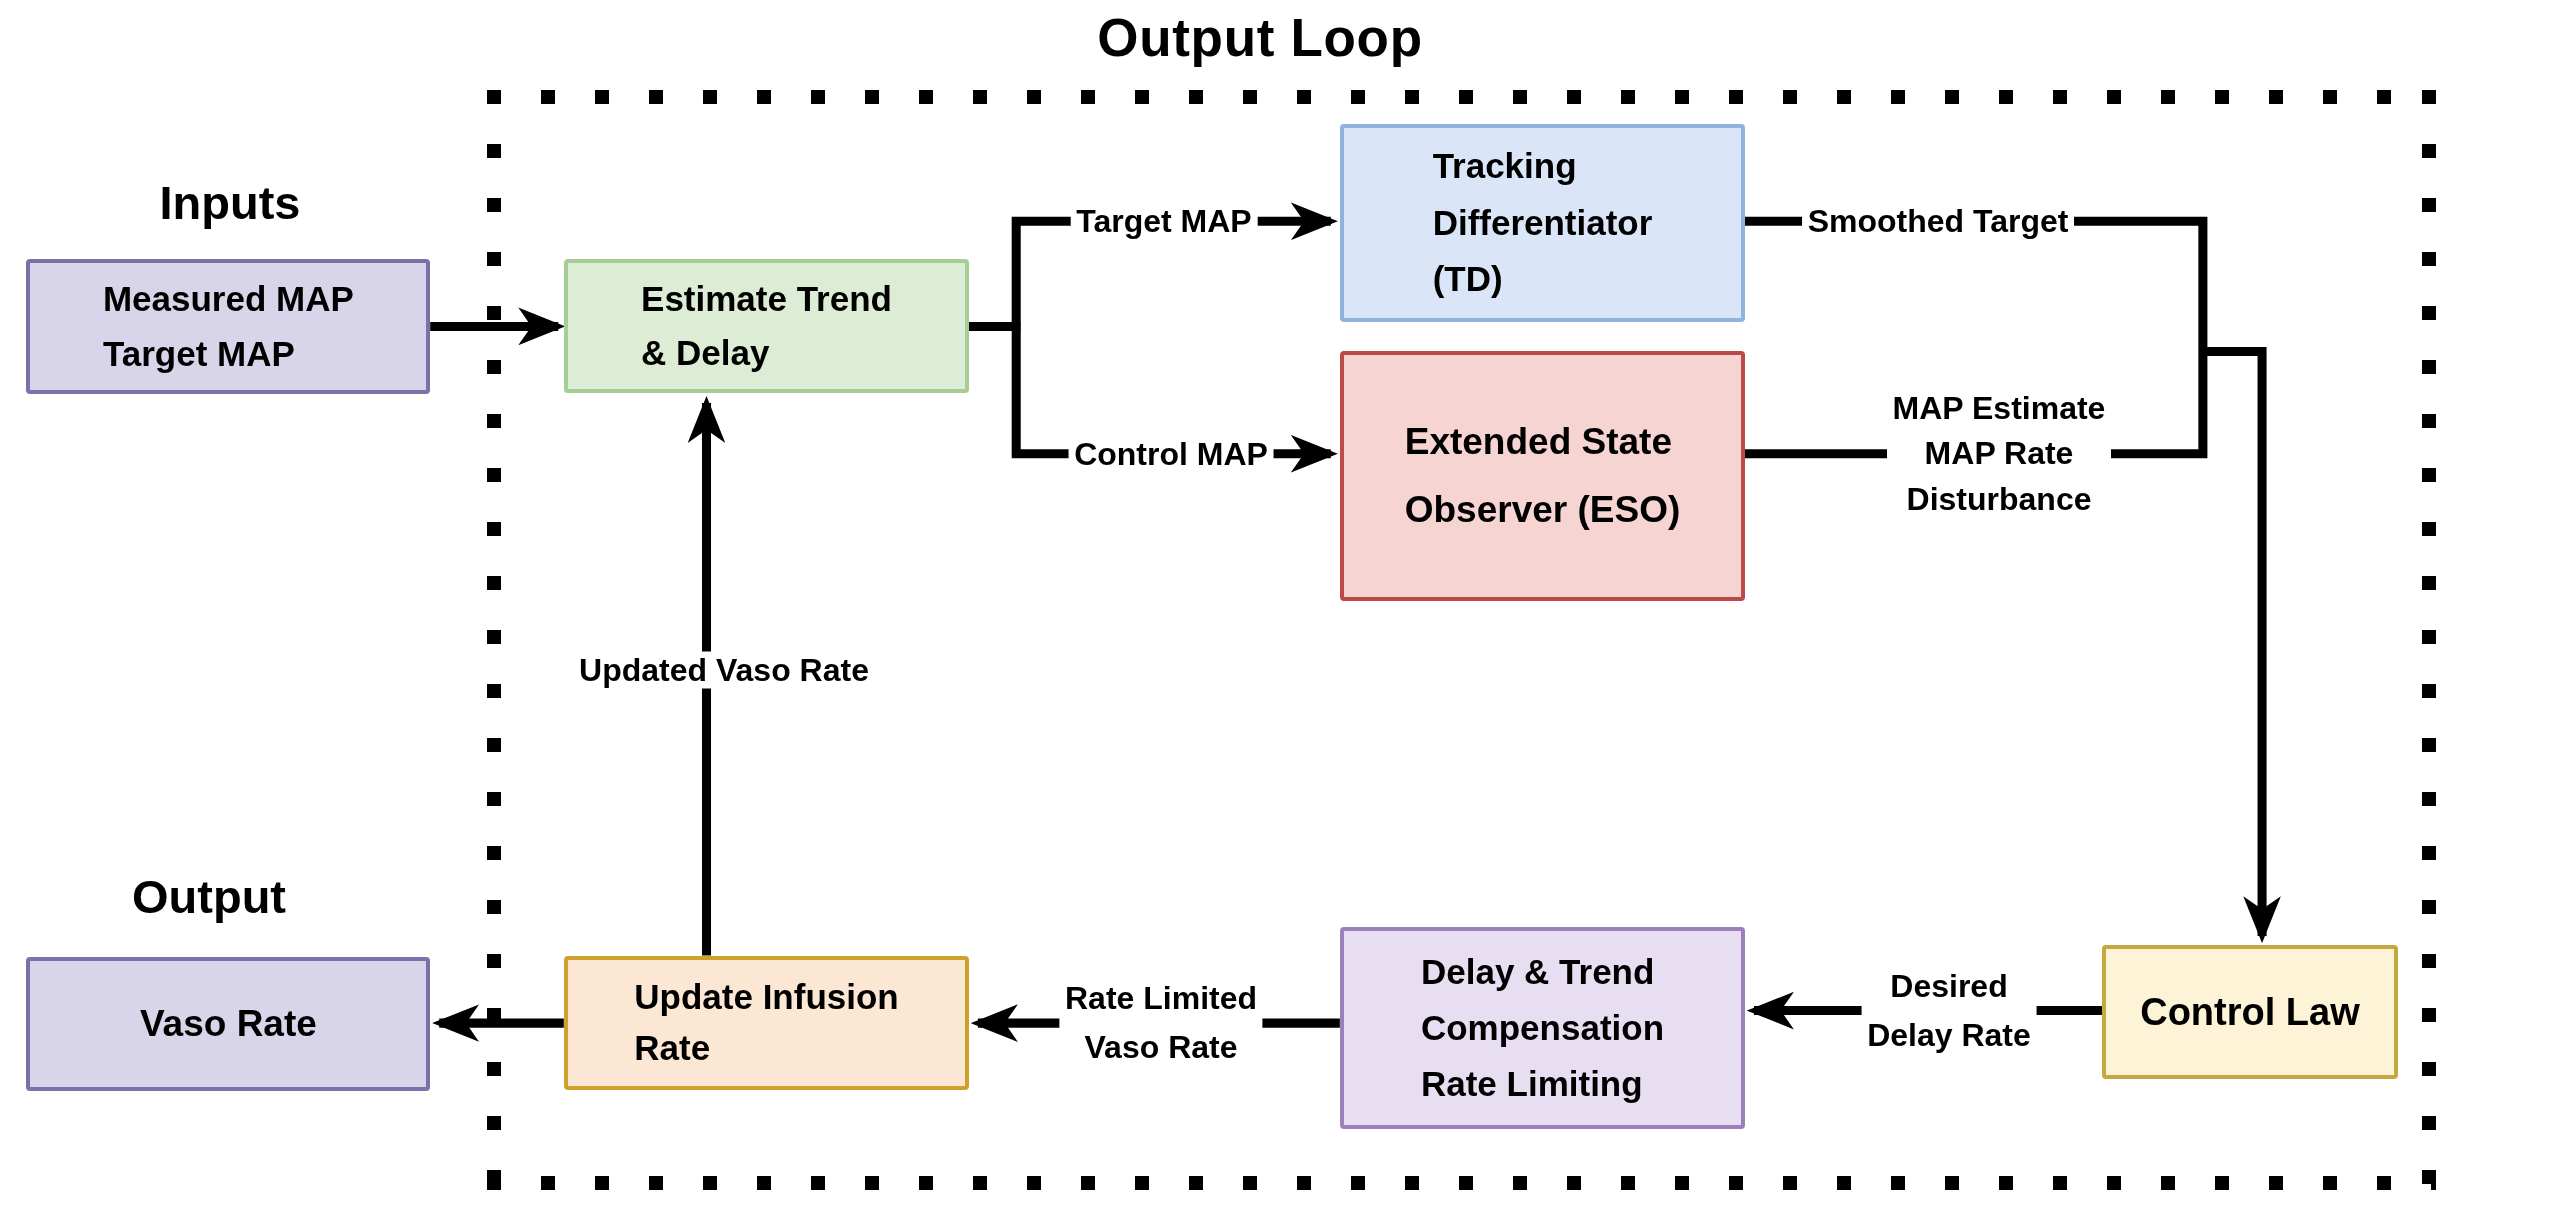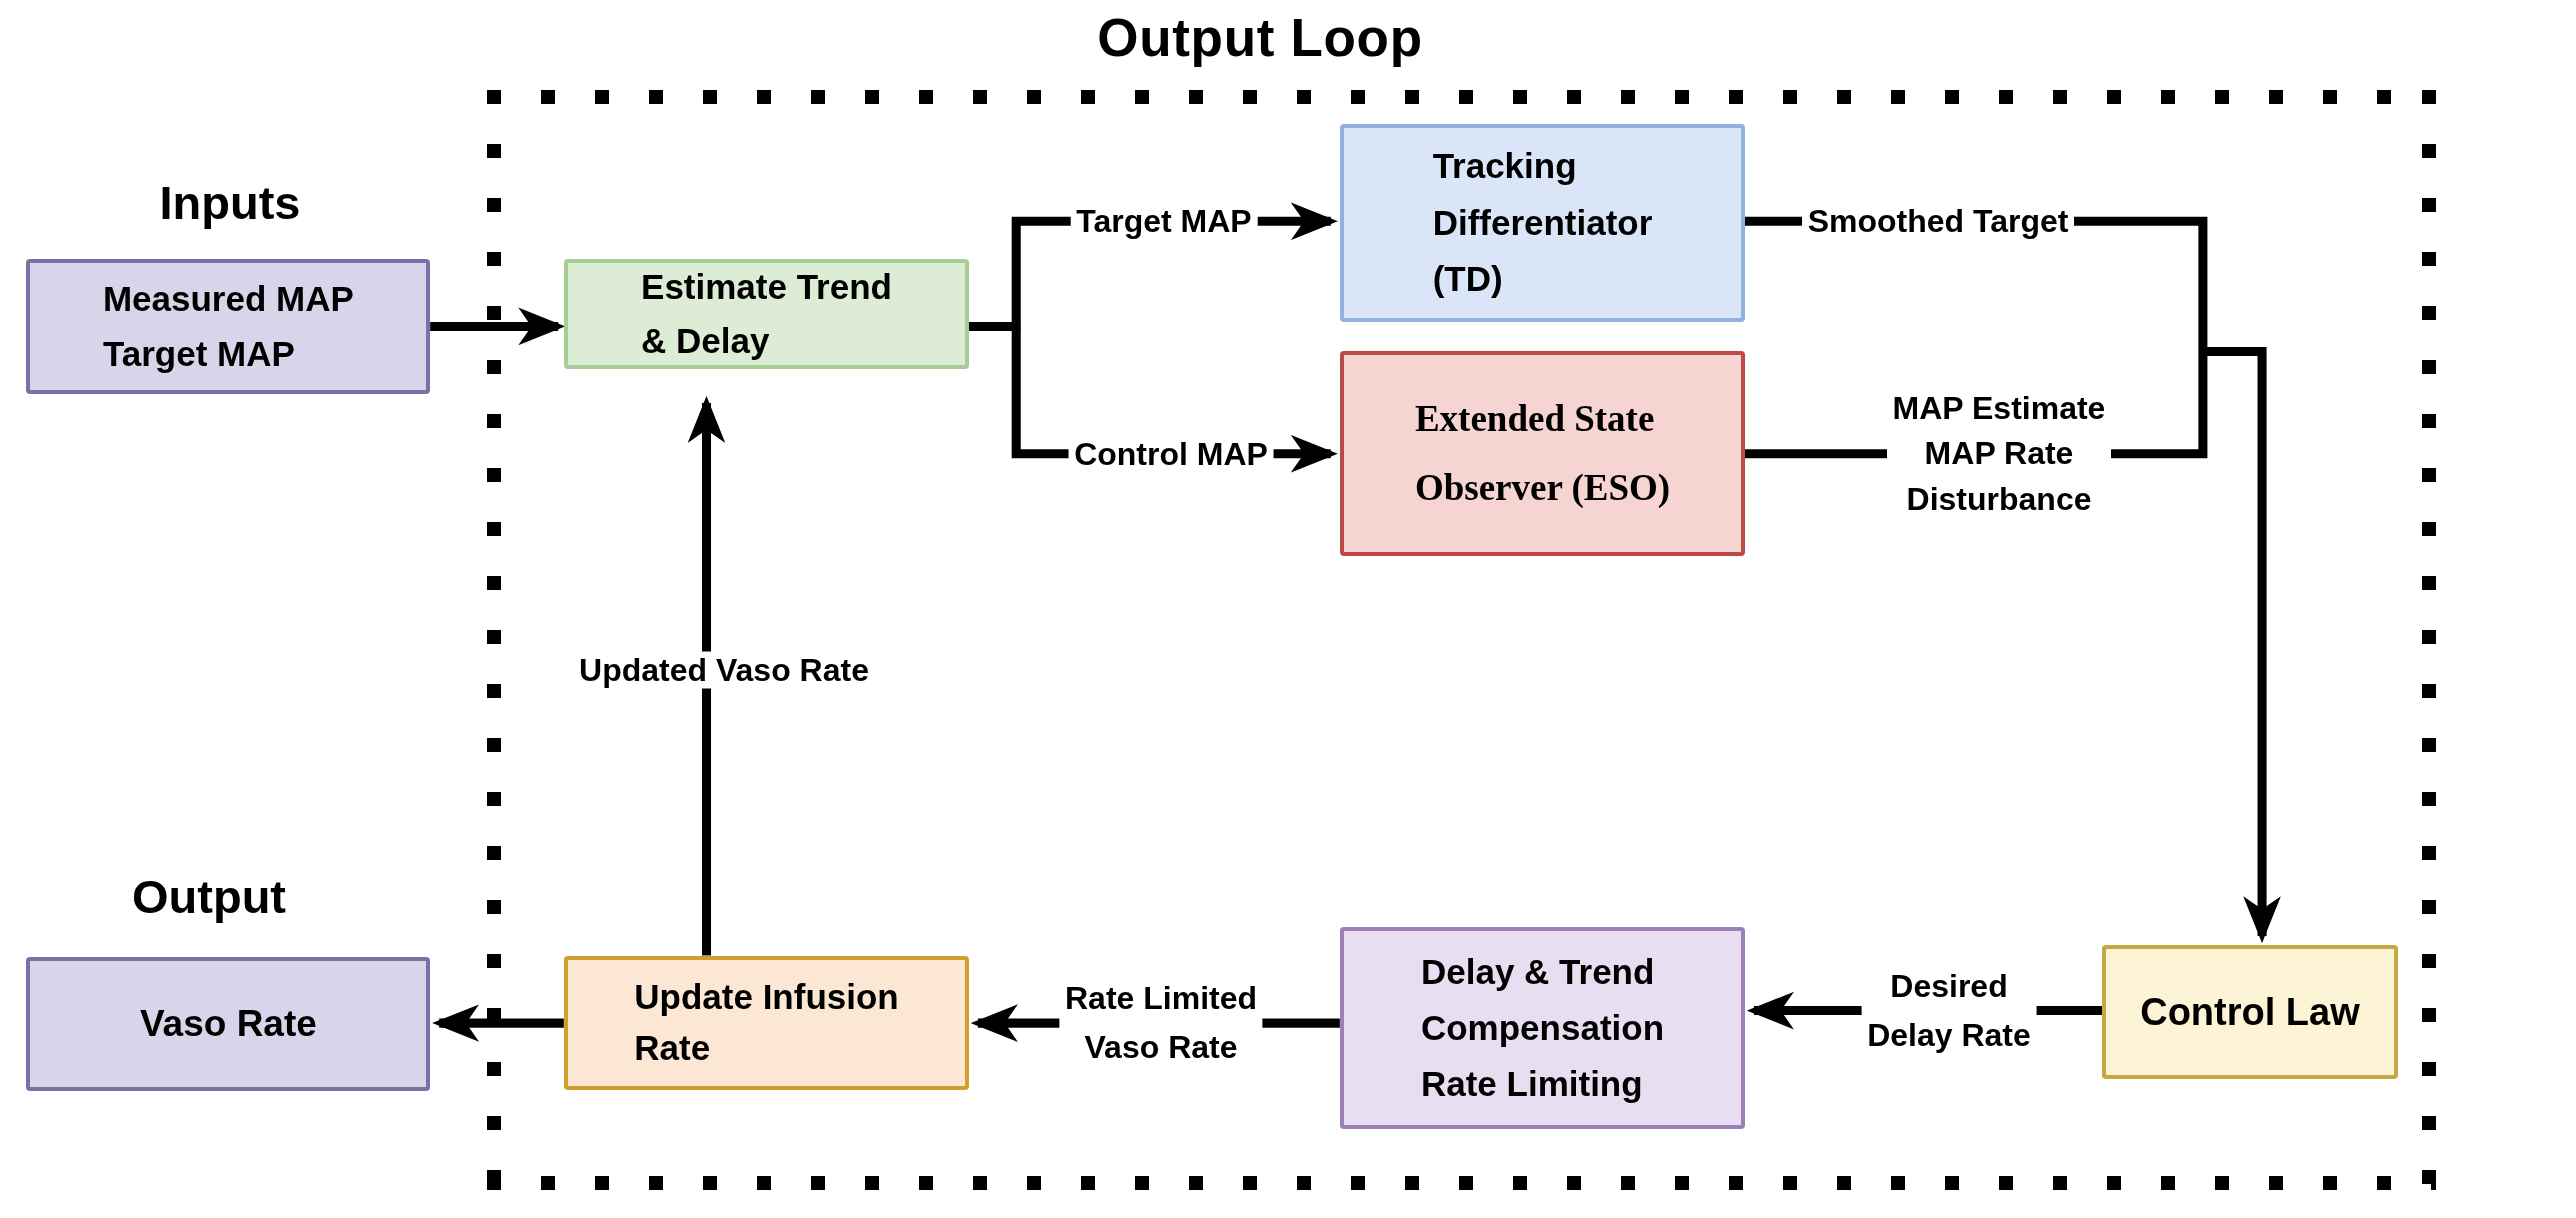--- a/index.html
+++ b/index.html
@@ -38,26 +38,26 @@
 
   .node{
     position:absolute;box-sizing:border-box;
     display:flex;align-items:center;justify-content:center;
     text-align:left;white-space:pre-line;
     font-weight:bold;font-size:35px;line-height:1.55;
     border:4.2px solid #000;border-radius:4px;
   }
   .n-measured{left:26.4px;top:259px;width:404px;height:135px;
     background:var(--input-output-fill);border-color:var(--input-output-border);}
-  .n-estimate{left:564px;top:259px;width:405px;height:110px;
+  .n-estimate{left:564px;top:259px;width:405px;height:134px;
     background:var(--estimate-fill);border-color:var(--estimate-border);}
   .n-td{left:1340px;top:124px;width:405px;height:198px;font-size:35px;line-height:1.62;
     background:var(--td-fill);border-color:var(--td-border);}
-  .n-eso{left:1340px;top:351px;width:405px;height:205px;font-size:37px;line-height:1.85;
-    background:var(--eso-fill);border-color:var(--eso-border);font-family:Liberation Serif, serif;}
+  .n-eso{left:1340px;top:351px;width:405px;height:250px;font-size:37px;line-height:1.85;
+    background:var(--eso-fill);border-color:var(--eso-border);}
   .n-control{left:2102px;top:945px;width:296px;height:134px;font-size:38px;
     background:var(--control-law-fill);border-color:var(--control-law-border);}
   .n-delay{left:1340px;top:927px;width:405px;height:202px;font-size:35px;line-height:1.6;
     background:var(--delay-comp-fill);border-color:var(--delay-comp-border);}
   .n-update{left:564px;top:956px;width:405px;height:134px;line-height:1.45;
     background:var(--update-fill);border-color:var(--update-border);}
   .n-vaso{left:26.4px;top:957px;width:404px;height:134px;font-size:37px;
     background:var(--input-output-fill);border-color:var(--input-output-border);}
 
   .elabel{

